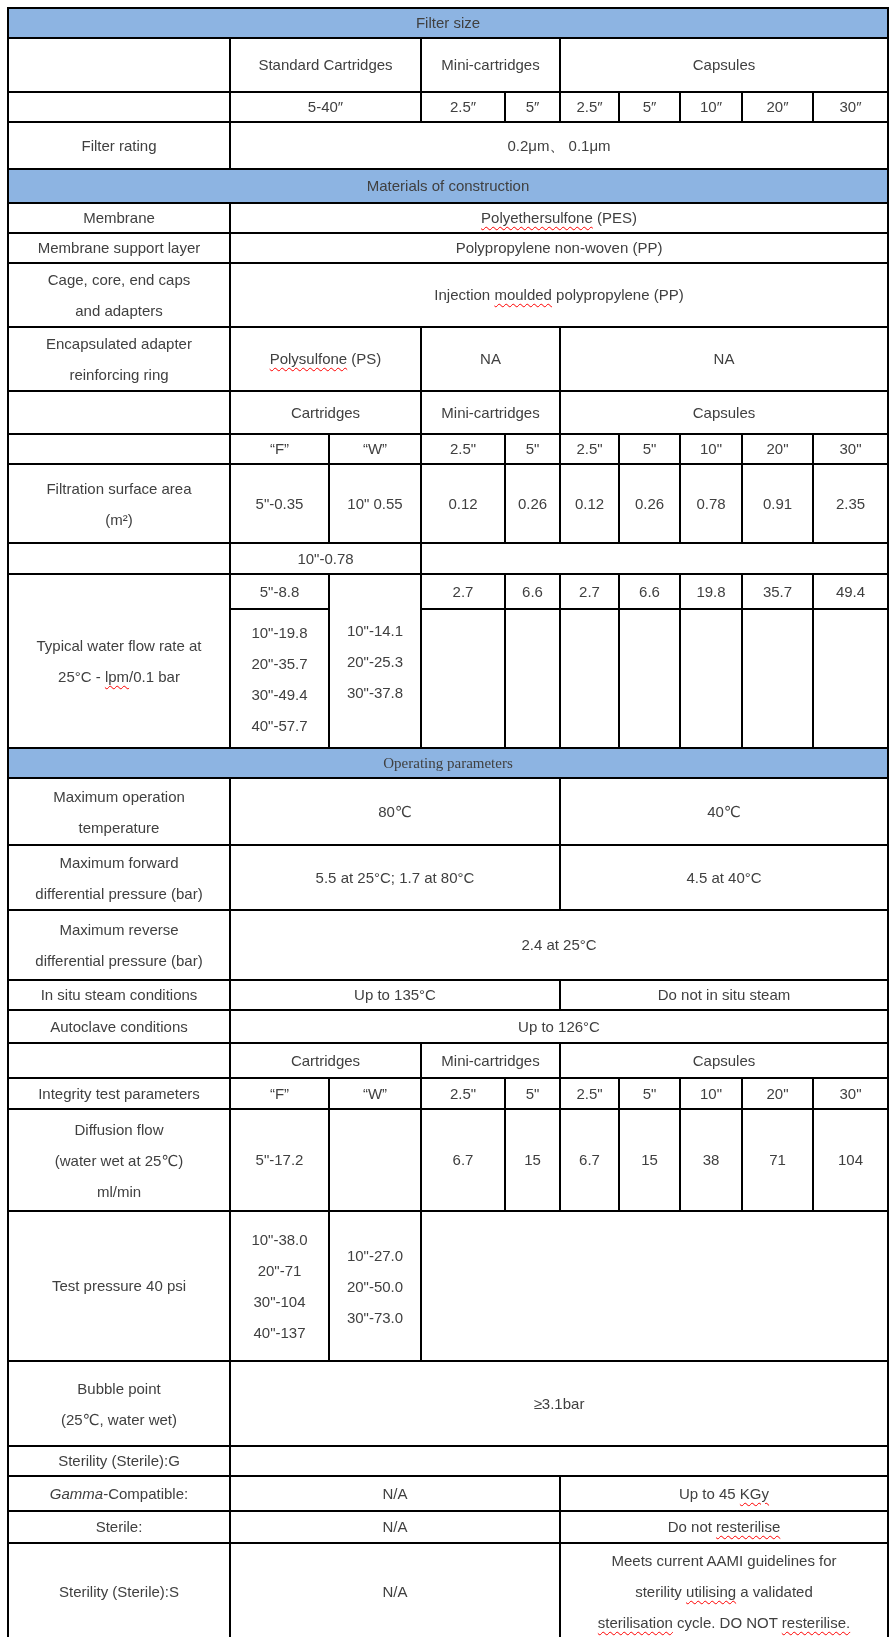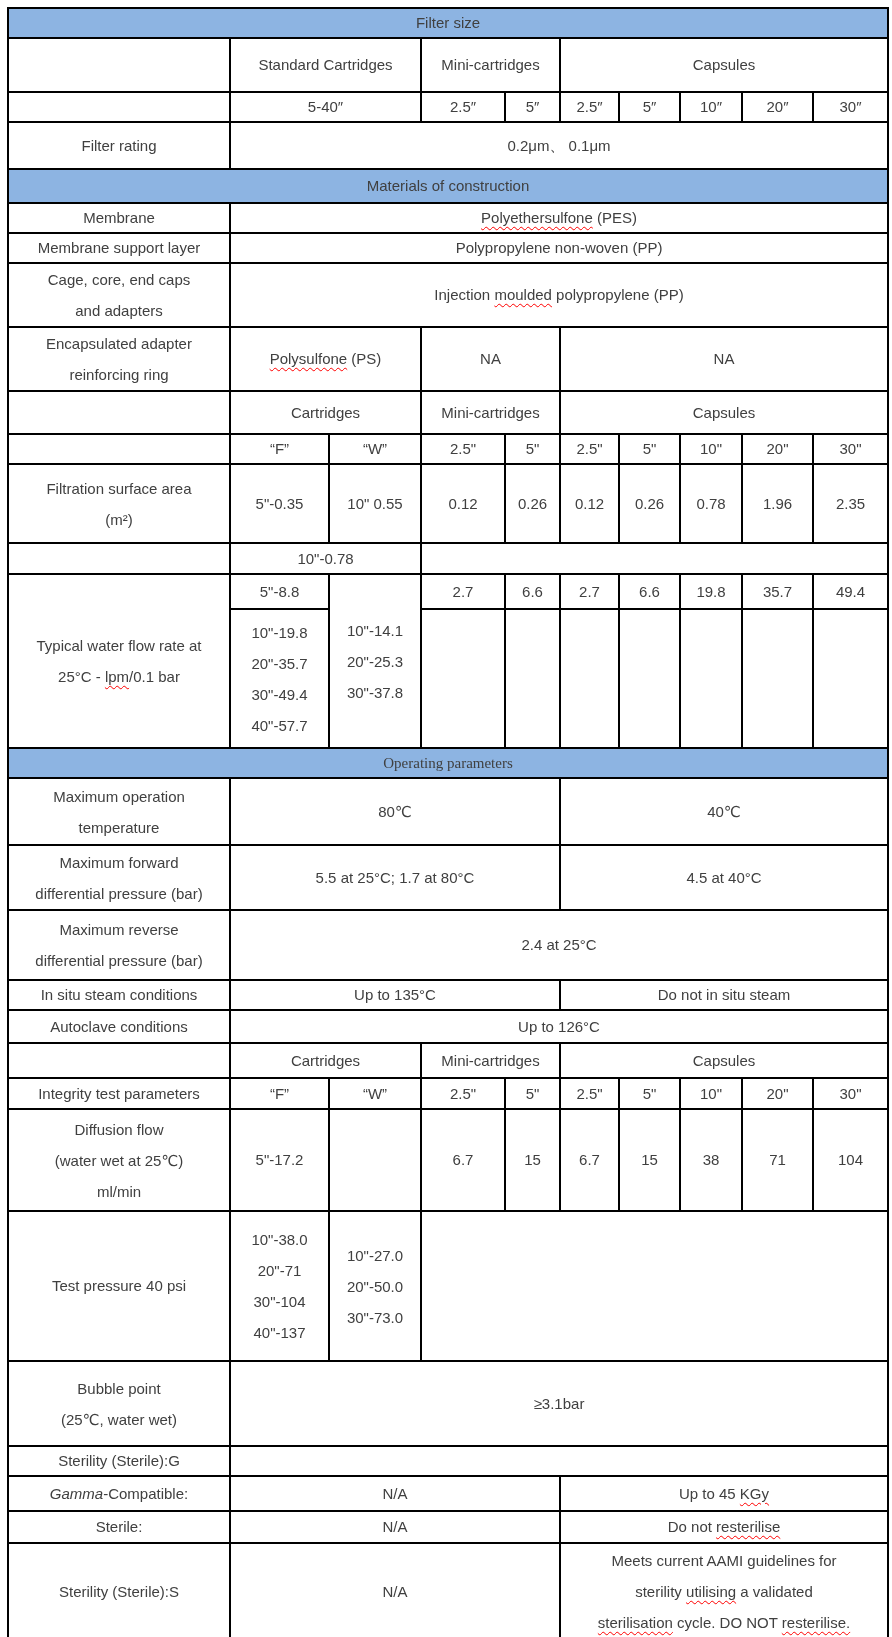--- a/index.html
+++ b/index.html
@@ -124,21 +124,21 @@
         </tr>
         <tr style="height: 79px;">
           <td class="ml"><span>Filtration surface area</span><br><span>(m²)</span></td>
           <td><span>5"-0.35</span></td>
           <td><span>10" 0.55</span></td>
           <td><span>0.12</span></td>
           <td><span>0.26</span></td>
           <td><span>0.12</span></td>
           <td><span>0.26</span></td>
           <td><span>0.78</span></td>
-          <td><span>1.96</span></td>
+          <td><span>0.91</span></td>
           <td><span>2.35</span></td>
         </tr>
         <tr style="height: 31px;">
           <td><span></span></td>
           <td colspan="2"><span>10"-0.78</span></td>
           <td colspan="7"><span></span></td>
         </tr>
         <tr style="height: 35px;">
           <td rowspan="2" class="ml"><span>Typical water flow rate at</span><br><span>25°C - </span><span class="sq">lpm</span><span>/0.1 bar</span></td>
           <td><span>5"-8.8</span></td>

